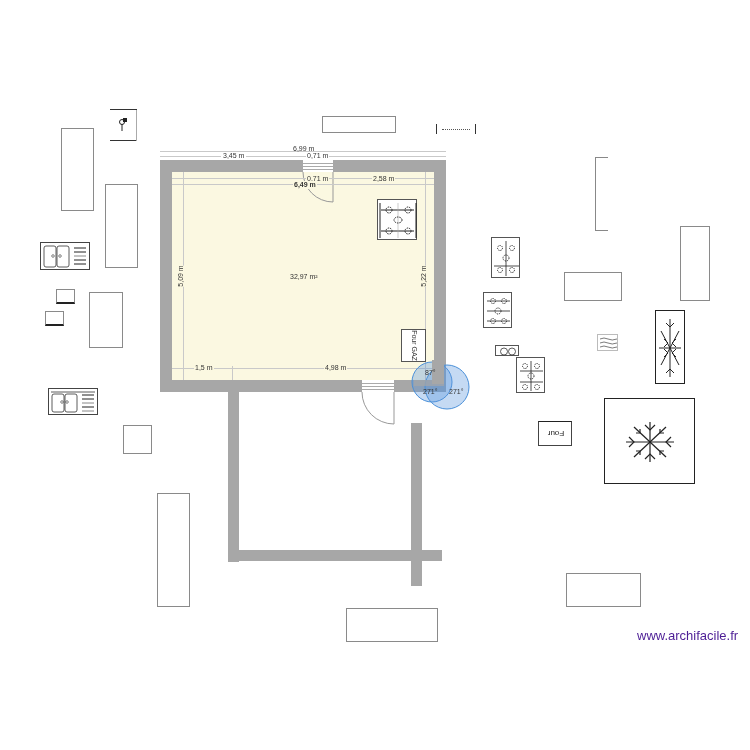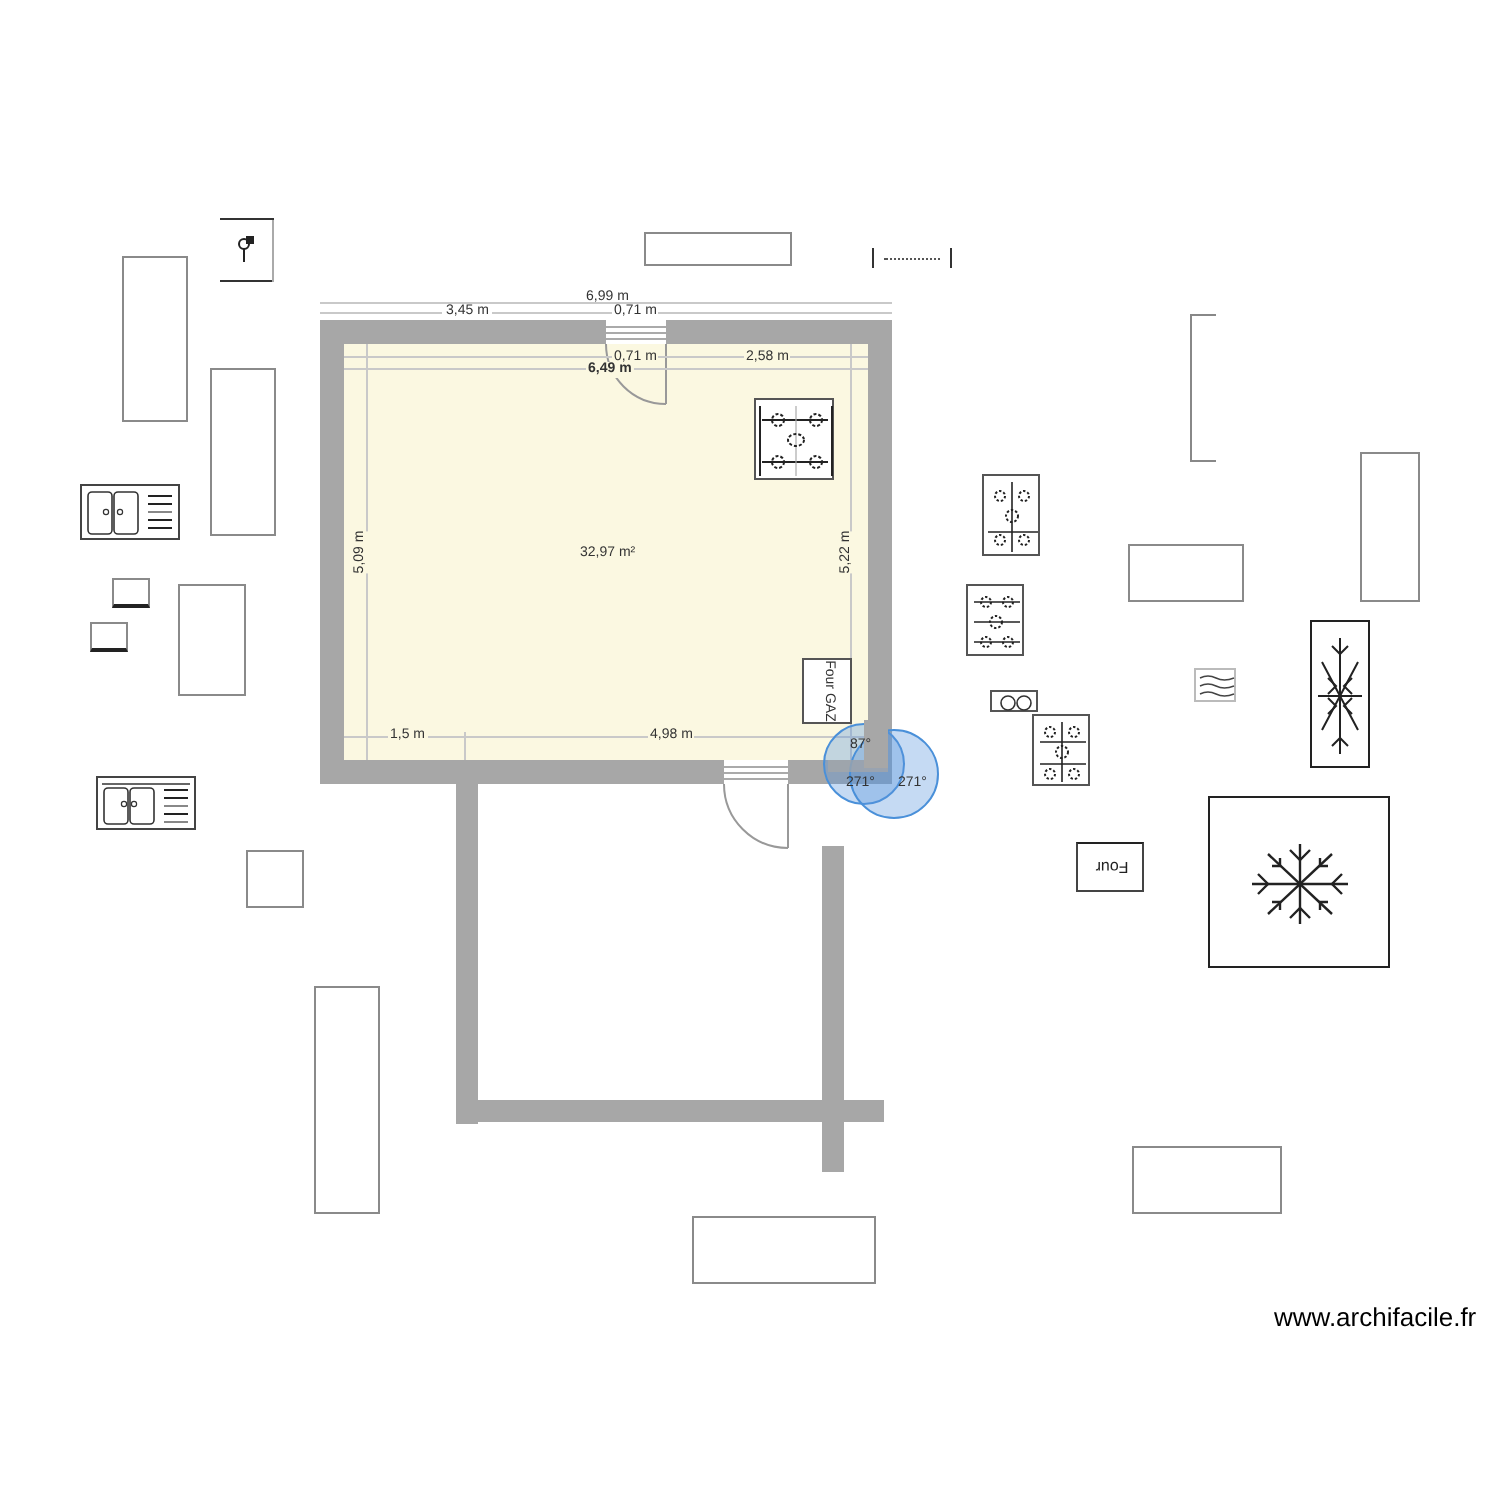--- a/index.html
+++ b/index.html
@@ -5,21 +5,21 @@
   html, body { margin:0; padding:0; background:#ffffff; }
   body { width:750px; height:750px; position:relative; overflow:hidden;
          font-family:"Liberation Sans", sans-serif; }
   .canvas { position:absolute; left:0; top:0; width:750px; height:750px; }
   .abs { position:absolute; }
   .box { position:absolute; background:#fff; border:1px solid #8a8a8a; box-sizing:border-box; }
   .box.dark { border:1.5px solid #333; }
   .wall { position:absolute; background:#a7a7a7; }
   .dim { position:absolute; font-size:7px; color:#333; white-space:nowrap; background:rgba(255,255,255,0); line-height:8px; }
   .dimline { position:absolute; background:#c9c9c9; }
-  .watermark { position:absolute; left:637px; top:651px; font-size:13px; color:#000000; }
+  .watermark { position:absolute; left:637px; top:628px; font-size:13px; color:#4c1d95; }
   svg { position:absolute; overflow:visible; }
 </style>
 </head>
 <body>
 
 <div class="canvas">
 
   <div class="wall" style="left:160px;top:160px;width:286px;height:12px;"></div>
   <div class="wall" style="left:160px;top:160px;width:12px;height:232px;"></div>
   <div class="wall" style="left:434px;top:160px;width:12px;height:232px;"></div>

